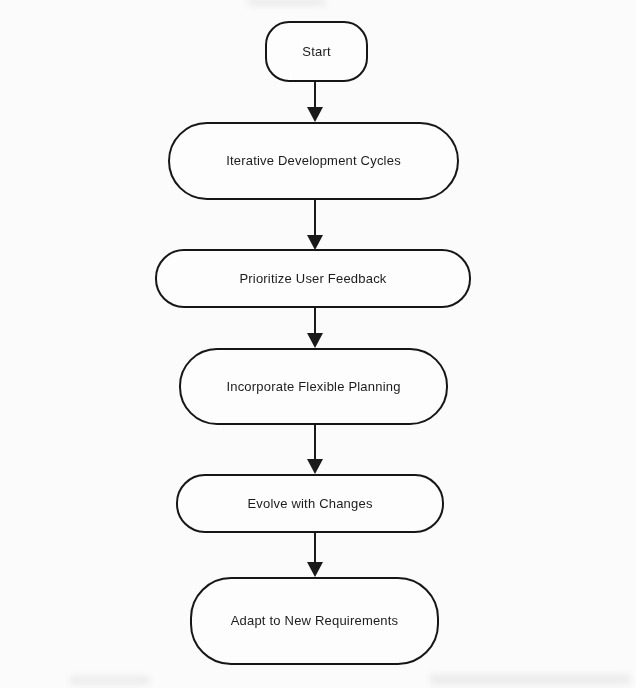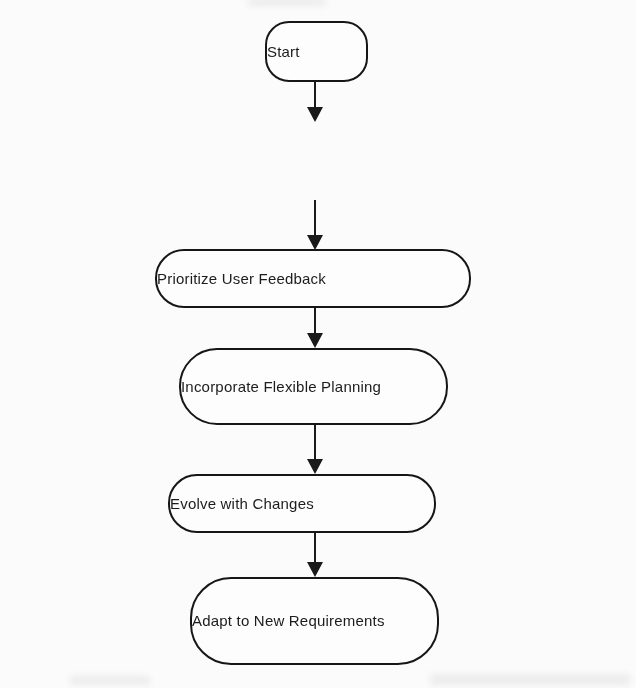--- a/index.html
+++ b/index.html
@@ -11,32 +11,33 @@
     overflow: hidden;
     font-family: "Liberation Sans", sans-serif;
   }
   .node {
     position: absolute;
     box-sizing: border-box;
     background: #fdfdfd;
     border: 2.5px solid #161616;
     display: flex;
     align-items: center;
+    justify-content: center;
     text-align: center;
     color: #1c1c1c;
-    font-size: 15px;
+    font-size: 13px;
     font-weight: 500;
     letter-spacing: 0.2px;
     line-height: 1.2;
   }
   .n-start { left: 265px; top: 21px;  width: 103px; height: 61px; border-radius: 24px; }
   .n-1     { left: 168px; top: 122px; width: 291px; height: 78px; border-radius: 39px; }
   .n-2     { left: 155px; top: 249px; width: 316px; height: 59px; border-radius: 29px; }
   .n-3     { left: 179px; top: 348px; width: 269px; height: 77px; border-radius: 38px; }
-  .n-4     { left: 168px; top: 474px; width: 268px; height: 59px; border-radius: 29px; }
+  .n-4     { left: 176px; top: 474px; width: 268px; height: 59px; border-radius: 29px; }
   .n-5     { left: 190px; top: 577px; width: 249px; height: 88px; border-radius: 41px; }
 
   .arrow-line {
     position: absolute;
     left: 314px;
     width: 2px;
     background: #1a1a1a;
   }
   .arrow-head {
     position: absolute;
@@ -66,20 +67,23 @@
 </style>
 </head>
 <body>
 
 <div class="canvas">
 
   <div class="node n-start">
     <span>Start</span>
   </div>
 
+  <div class="node n-1">
+    <span>Iterative Development Cycles</span>
+  </div>
 
   <div class="node n-3">
     <span>Incorporate Flexible Planning</span>
   </div>
 
   <div class="node n-2">
     <span>Prioritize User Feedback</span>
   </div>
 
   <div class="node n-4">

